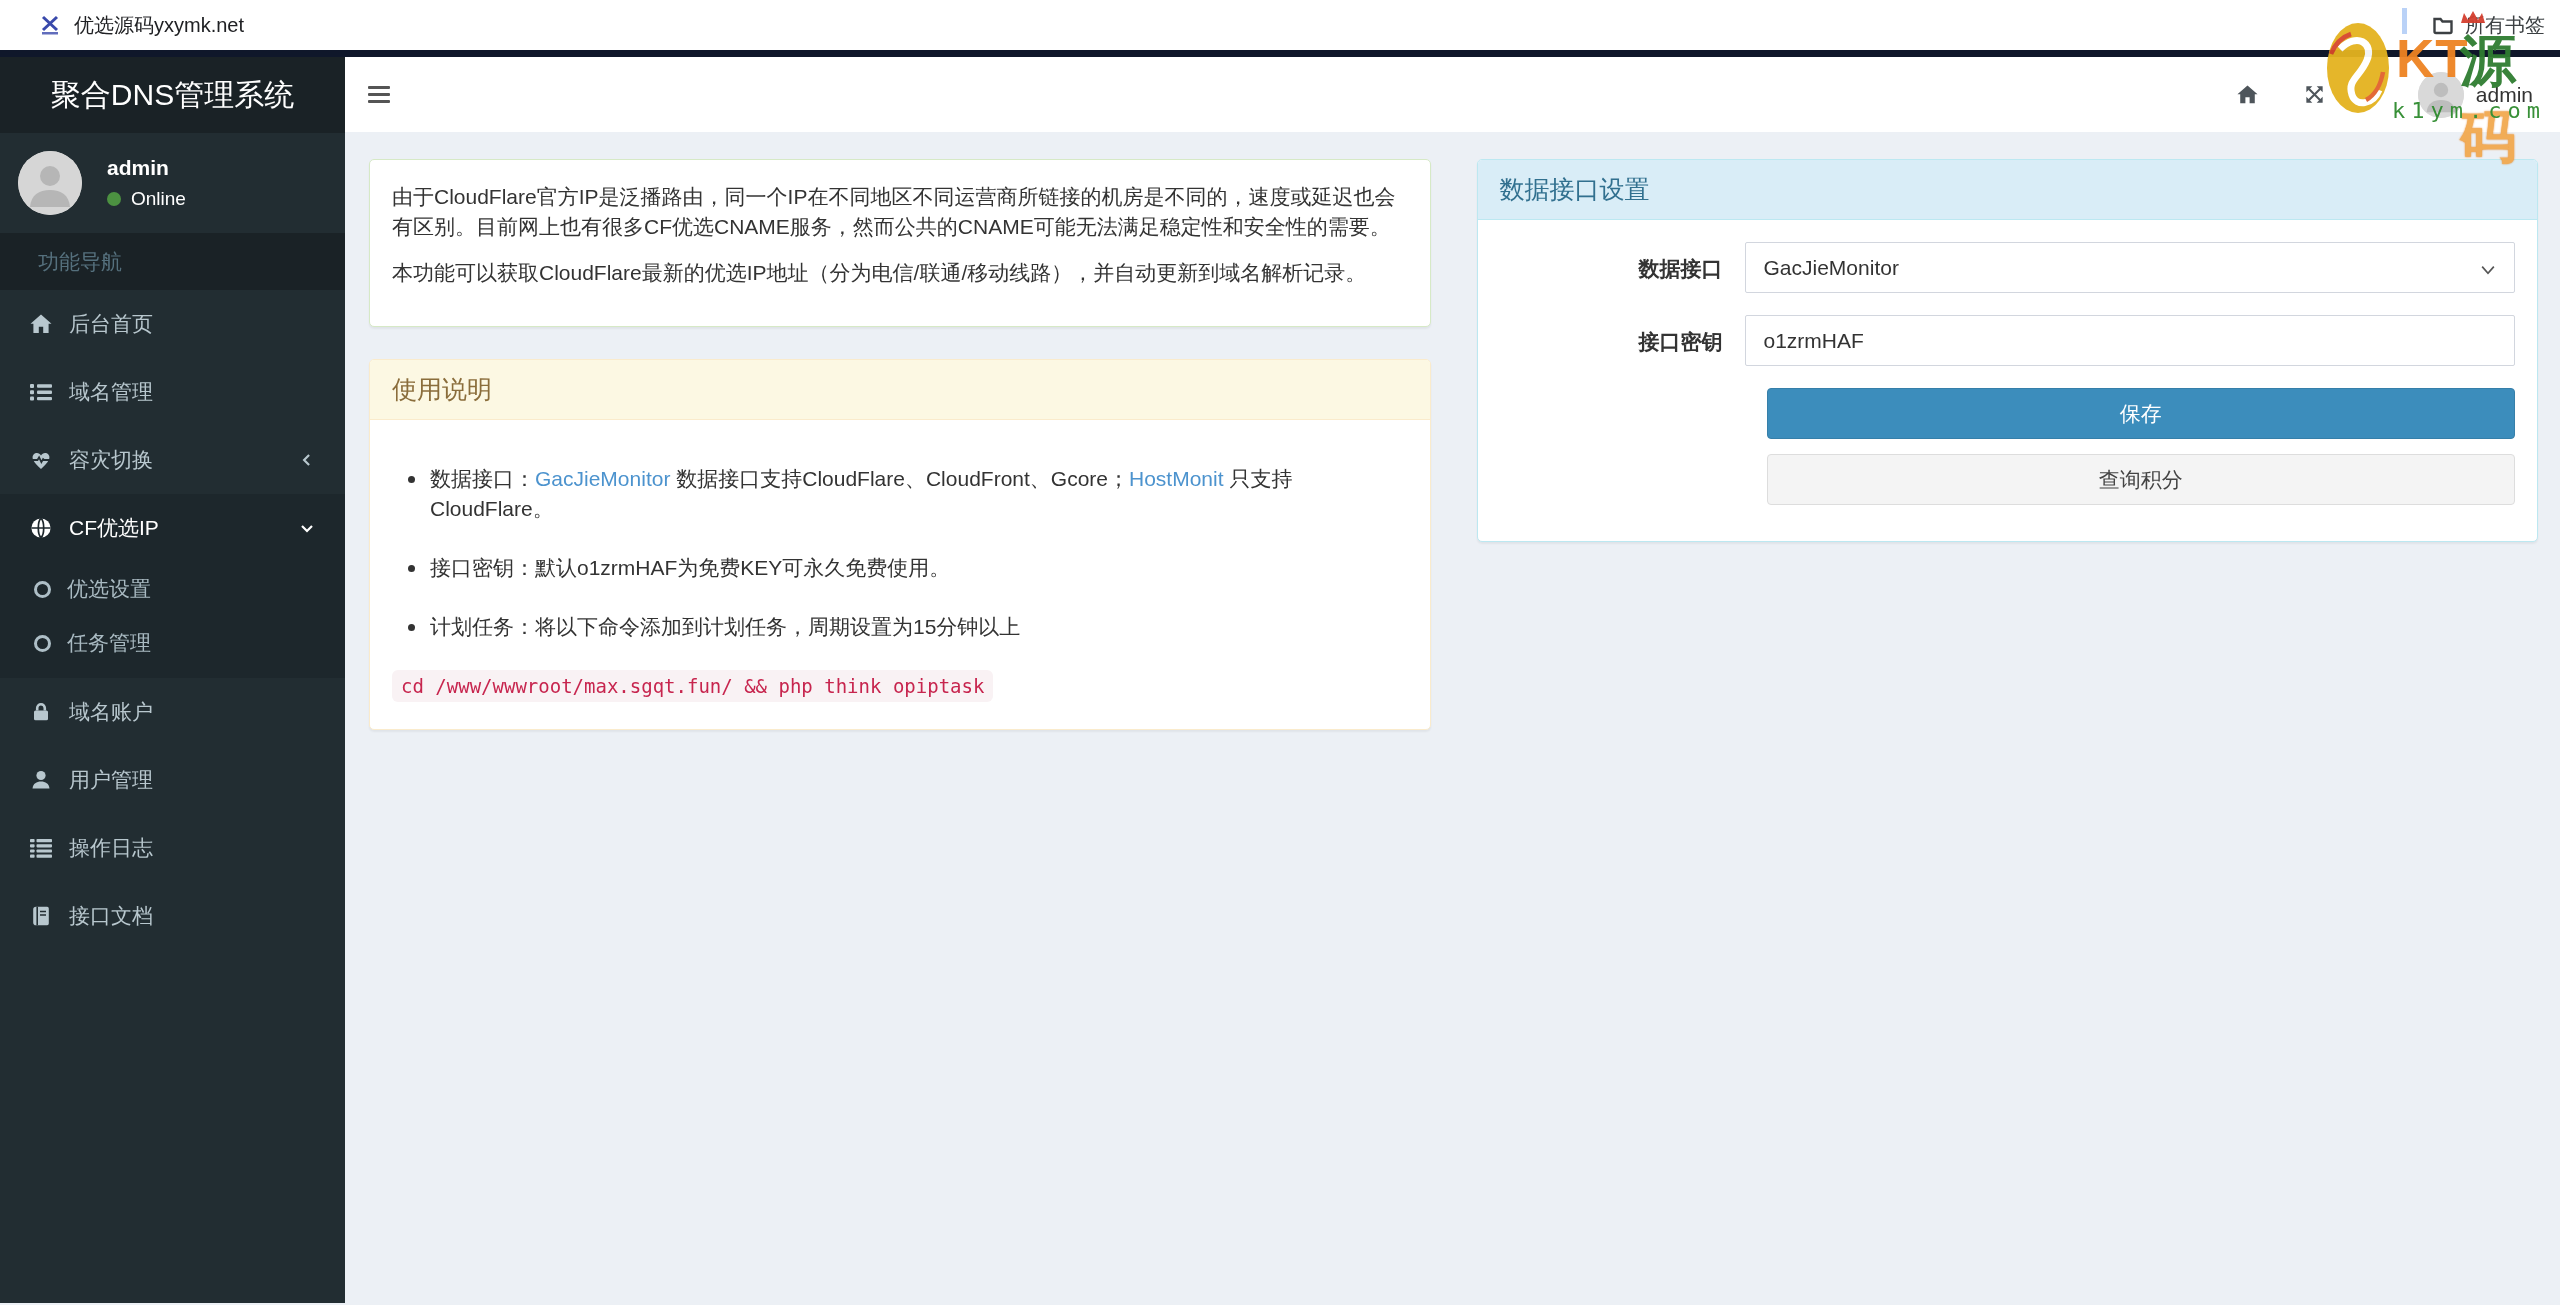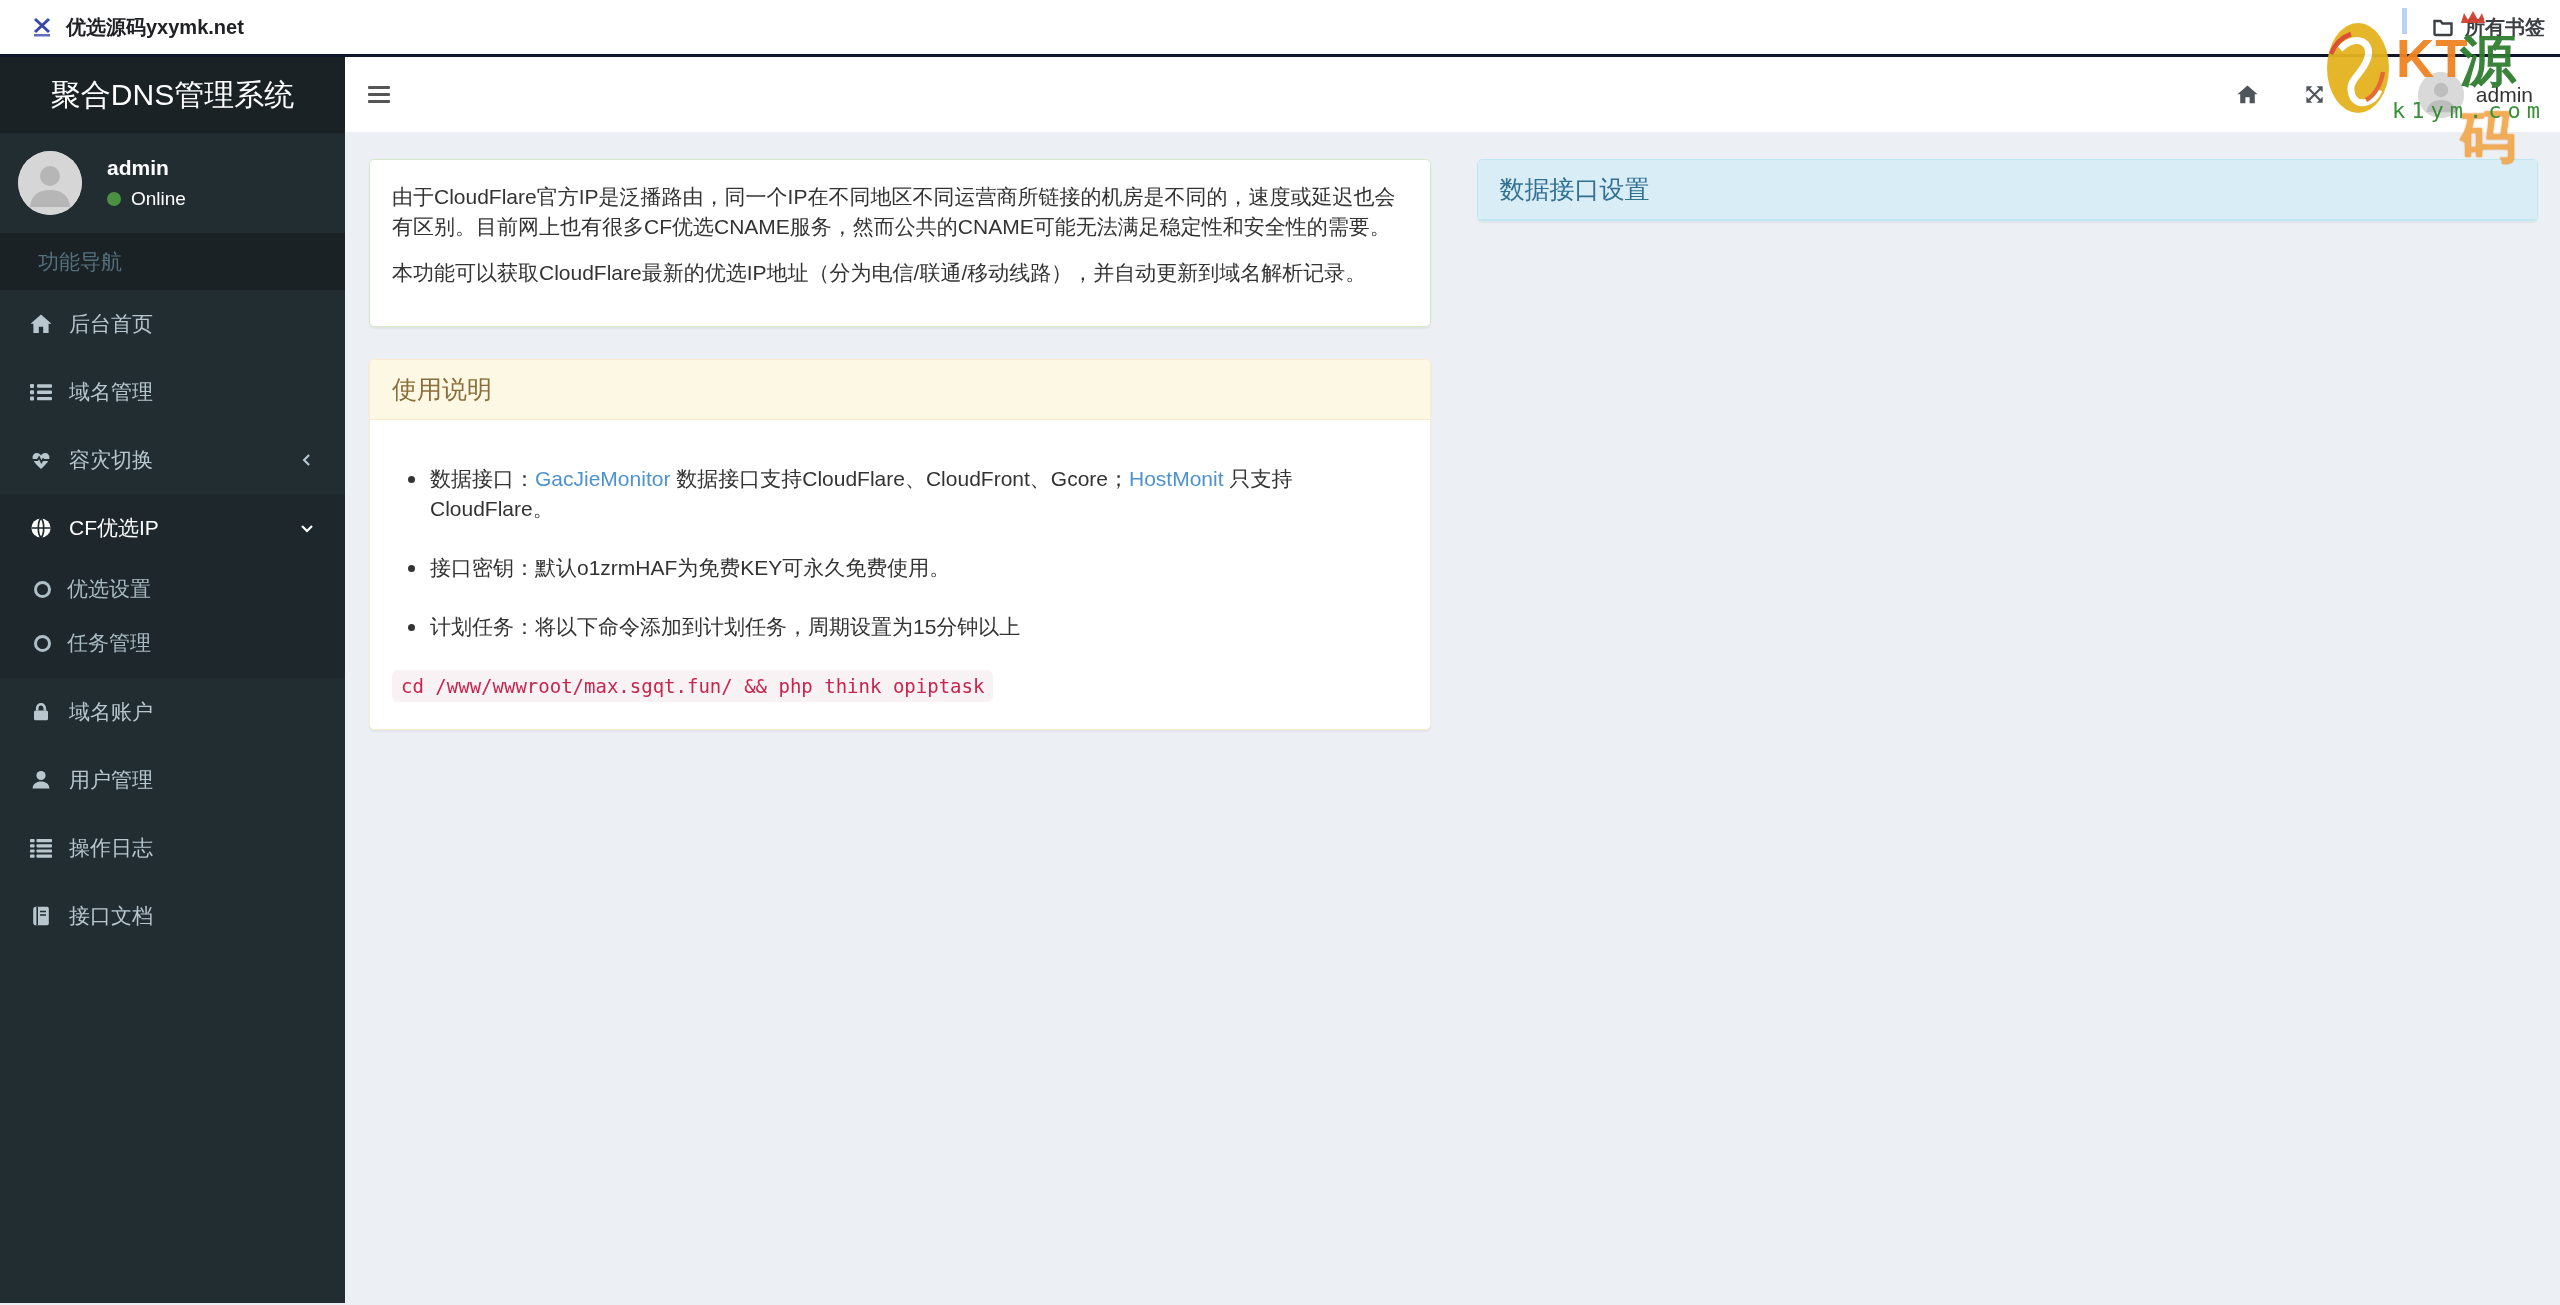--- a/index.html
+++ b/index.html
@@ -1,21 +1,21 @@
 <!DOCTYPE html>
 <html><head>
 <meta charset="utf-8">
 <style>
   * { margin:0; padding:0; box-sizing:border-box; }
   html,body { width:2560px; height:1305px; overflow:hidden;
     font-family:"Liberation Sans","DejaVu Sans",sans-serif; background:#ecf0f5; }
 
   
-  .browser-bar { height:57px; background:#fff; border-bottom:3px solid #0f172a;
-    display:flex; align-items:center; padding:0 15px 0 30px; position:relative; z-index:5;font-weight:bold; }
+  .browser-bar { height:57px; background:#fff; border-bottom:7px solid #0f172a;
+    display:flex; align-items:center; padding:0 15px 0 38px; position:relative; z-index:5; }
   .bm-item { display:flex; align-items:center; gap:12px; }
   .bm-fav { width:24px; height:24px; }
   .bm-label { font-size:20px; color:#202124; }
   .bm-right { margin-left:auto; display:flex; align-items:center; gap:10px; }
   .bm-right .bm-label { color:#3c4043; }
 
   
   .app { display:flex; height:1246px; }
 
   
@@ -337,20 +337,45 @@
             <div class="code-line">
               <code>cd /www/wwwroot/max.sgqt.fun/ &amp;&amp; php think opiptask</code>
             </div>
           </div>
         </div>
       </div>
 
       <div class="col">
         <div class="panel info">
           <div class="panel-heading">数据接口设置</div>
+          <div class="panel-body api-body">
+            <div class="form-group">
+              <label class="control-label">数据接口</label>
+              <div class="control">
+                <div class="select-box">
+                  <span>GacJieMonitor</span>
+                  <span class="chev">
+                    <svg viewBox="0 0 24 24">
+                        <polyline points="5,8 12,16 19,8"></polyline>
+                      </svg>
+                  </span>
+                </div>
+              </div>
+            </div>
+            <div class="form-group">
+              <label class="control-label">接口密钥</label>
+              <div class="control">
+                <input class="text" type="text" value="o1zrmHAF" style="">
+              </div>
+            </div>
+            <div class="form-actions">
+              <button class="btn btn-primary">保存</button>
+              <button class="btn btn-default">查询积分</button>
+            </div>
+          </div>
         </div>
       </div>
     </div>
   </div>
 </div>
 
 <div class="watermark">
   <span class="wm-tick"></span>
   <span class="wm-swirl">
     <svg width="64" height="92" viewBox="0 0 64 92">

